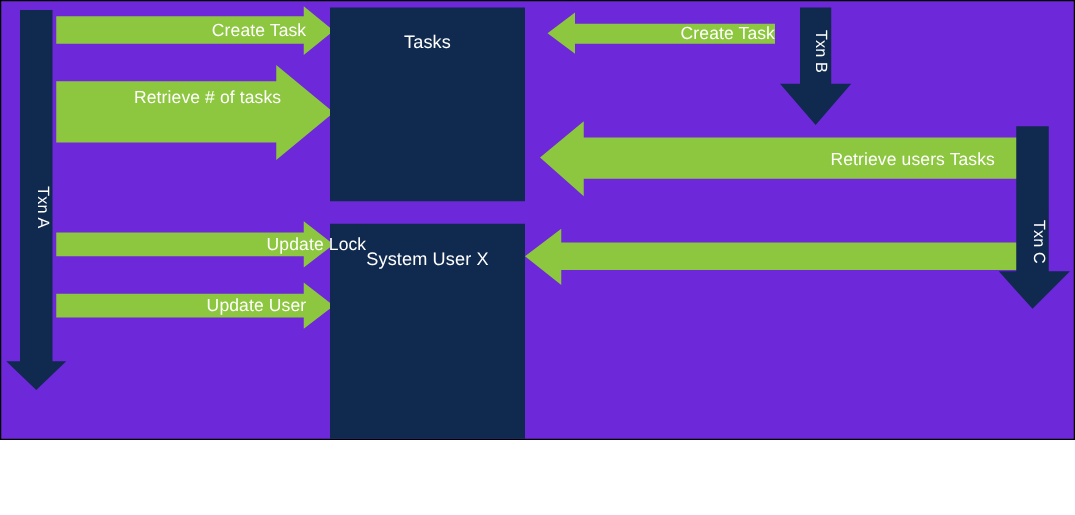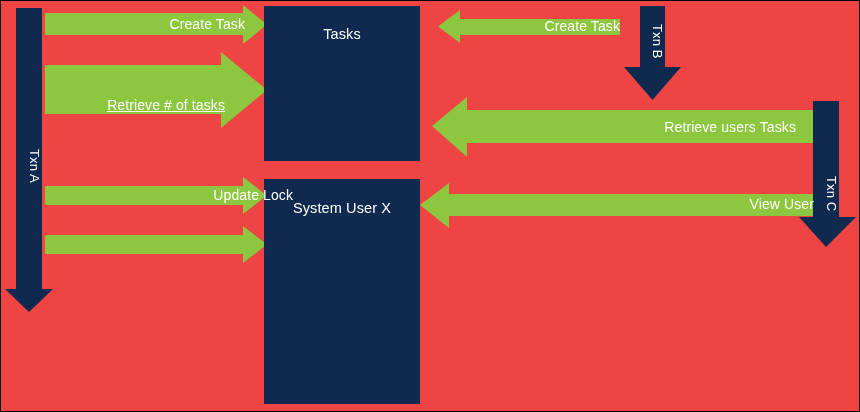--- a/index.html
+++ b/index.html
@@ -4,22 +4,22 @@
 <title>Transaction Flow Diagram</title>
 <style>
   html, body {
     margin: 0;
     padding: 0;
     background: #ffffff;
   }
   #canvas {
     position: relative;
     width: 860px;
-    height: 412px;
-    background: #ef4444;
+    height: 352px;
+    background: #6d28d9;
     box-sizing: border-box;
     border: 1.5px solid #000000;
     overflow: hidden;
     font-family: "Liberation Sans", sans-serif;
   }
   #canvas svg {
     position: absolute;
     left: 0;
     top: 0;
   }
@@ -106,24 +106,24 @@
   <div class="lbl box-lbl" style="left:263px; top:199px; width:156px;">System User X</div>
 
   <div class="lbl vert-lbl" style="left:41px; top:148px; transform: rotate(90deg);">Txn A</div>
 
   <div class="lbl vert-lbl" style="left:664px; top:23px; transform: rotate(90deg);">Txn B</div>
 
   <div class="lbl vert-lbl" style="left:838px; top:175px; transform: rotate(90deg);">Txn C</div>
 
   <div class="lbl arrow-lbl" style="left:44px; top:15px; width:200px;">Create Task</div>
 
-  <div class="lbl arrow-lbl" style="left:44px; top:96px; width:180px;text-decoration:underline;">Retrieve # of tasks</div>
+  <div class="lbl arrow-lbl" style="left:44px; top:68px; width:180px;">Retrieve # of tasks</div>
 
   <div class="lbl arrow-lbl" style="left:459px; top:17px; width:160px;">Create Task</div>
 
   <div class="lbl arrow-lbl" style="left:448px; top:118px; width:347px;">Retrieve users Tasks</div>
 
   <div class="lbl arrow-lbl" style="left:44px; top:186px; width:200px;margin-left:48px;">Update Lock</div>
 
+  <div class="lbl arrow-lbl" style="left:44px; top:235px; width:200px;">Update User</div>
 
-  <div class="lbl arrow-lbl" style="left:448px; top:195px; width:365px;">View User</div>
 
 </div>
 
 </body></html>

